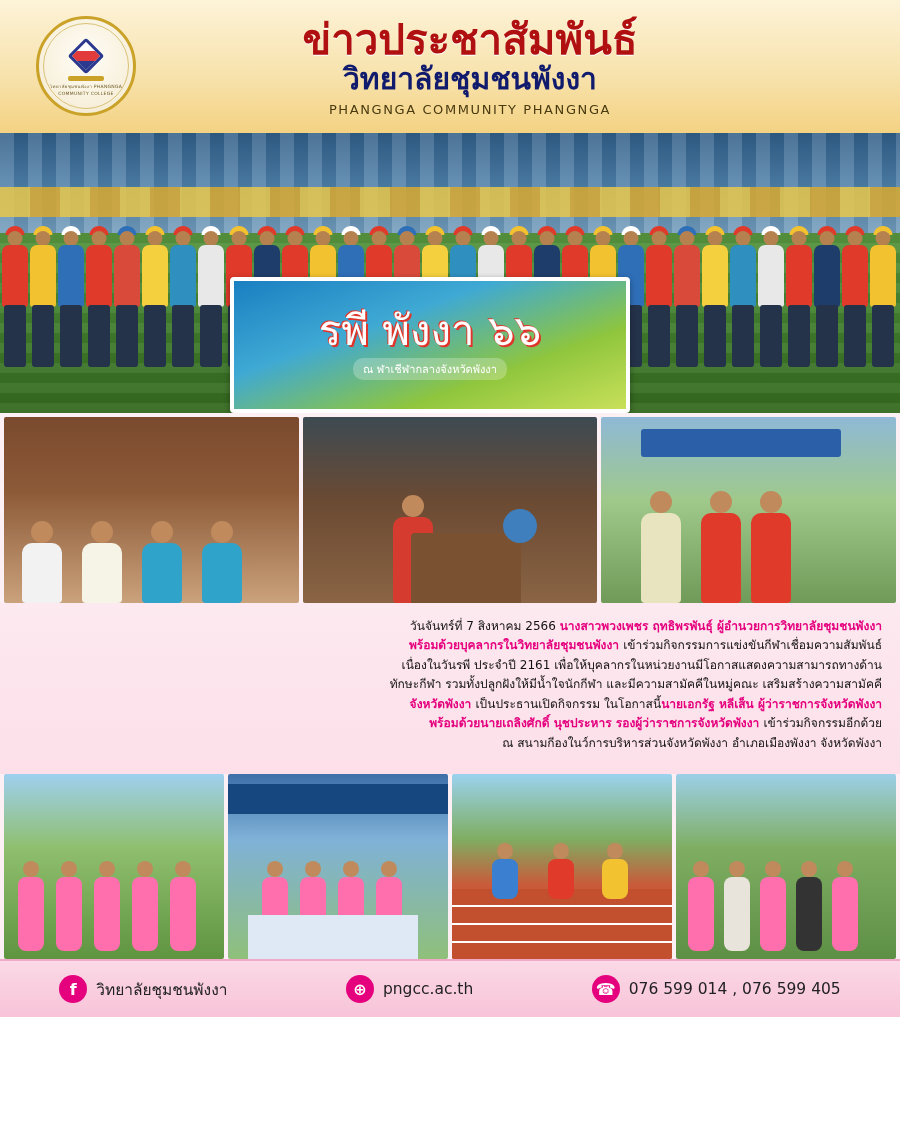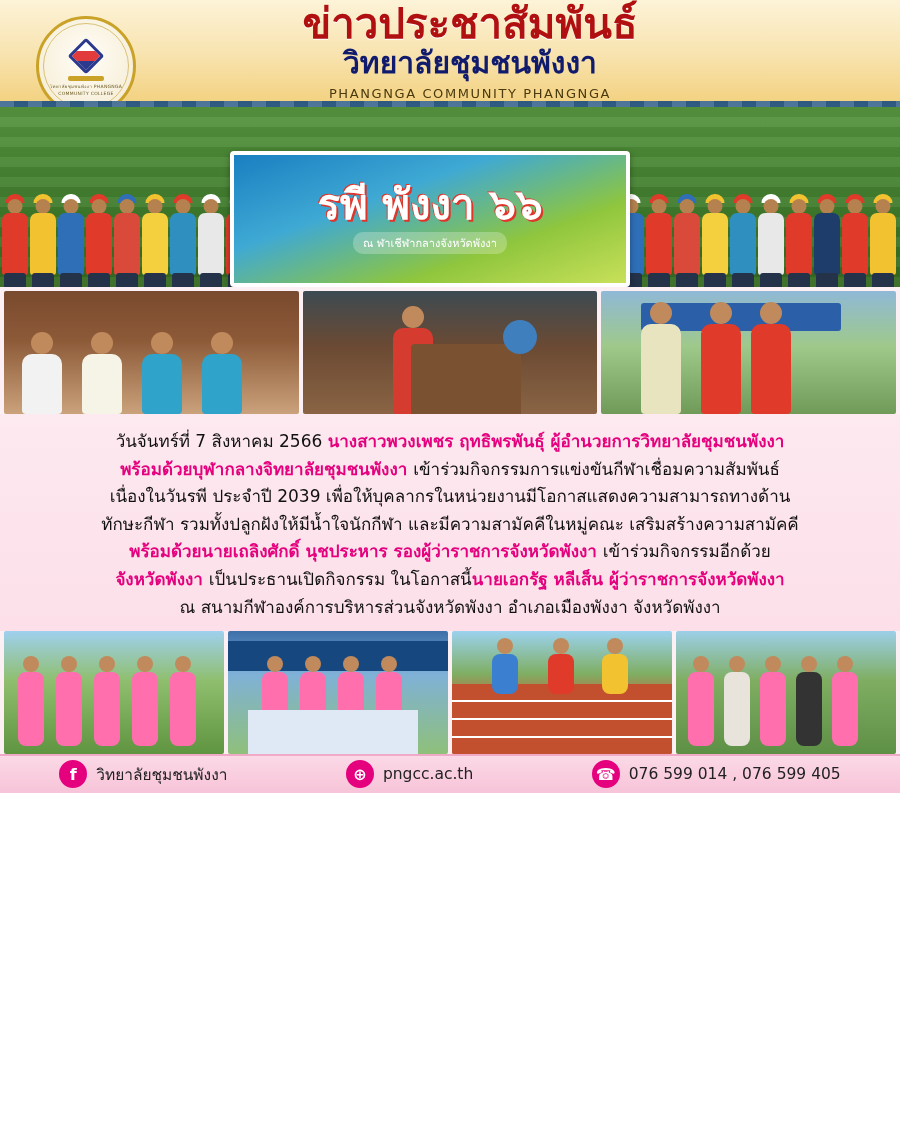--- a/index.html
+++ b/index.html
@@ -4,21 +4,21 @@
 <style>
   * { box-sizing: border-box; margin: 0; padding: 0; }
   html, body {
     width: 900px; height: 1125px;
     font-family: "DejaVu Sans", "Liberation Sans", sans-serif;
     background: #ffffff;
     overflow: hidden;
   }
   .poster {
     position: relative;
-    width: 900px; height: 793px;
+    width: 900px; height: 1017px;
     background: #fdf0f4;
     display: flex; flex-direction: column;
   }
 
   
   .header {
     position: relative;
     height: 133px;
     background: linear-gradient(180deg, #fdf3d8 0%, #f8e3ae 55%, #f3d282 100%);
     display: flex; align-items: center; justify-content: center;
@@ -119,21 +119,21 @@
     width: 22px; height: 62px; background: #24324a; border-radius: 3px;
   }
   .banner {
     position: absolute; left: 230px; bottom: 0px; width: 400px; height: 136px;
     background: linear-gradient(160deg,#1a7fc1 0%, #3fa9d4 35%, #8fc63d 70%, #c9e05a 100%);
     border: 4px solid #ffffff; border-radius: 4px;
     display: flex; flex-direction: column; align-items: center; justify-content: center;
     box-shadow: 0 2px 6px rgba(0,0,0,.35);
   }
   .banner .b1 {
-    font-size: 42px; font-weight: bold; color: #ffffff; line-height: 1;
+    font-size: 42px; font-weight: normal; color: #ffffff; line-height: 1;
     text-shadow: 2px 2px 0 #e0352a, -1px -1px 0 #e0352a;
     text-align: right;
   }
   .banner .b2 { font-size: 24px; font-weight: bold; color: #fff; text-shadow: 1px 1px 0 #c0392b; margin-top:4px; }
   .banner .b3 {
     font-size: 11px; color: #fff; background: rgba(255,255,255,.25);
     padding: 2px 10px; border-radius: 10px; margin-top: 6px;
   }
 
   
@@ -144,22 +144,22 @@
   .ph.tent    { background: linear-gradient(180deg,#8fb9d6 0%, #9fc98a 45%, #6f9a58 100%); }
   .ph .fig { position: absolute; bottom: 0; }
   .ph .fig .h { width: 22px; height: 22px; border-radius: 50%; background: #c08a5c; margin: 0 auto; }
   .ph .fig .b { width: 40px; height: 60px; border-radius: 10px 10px 4px 4px; }
 
   
   .textblock {
     flex: 1 0 auto;
     background: linear-gradient(180deg,#fde9f0 0%, #fcdfe9 100%);
     padding: 14px 18px 10px 18px;
-    font-size: 17px; line-height: 1.62; color: #111111;
-    text-align: center;
+    font-size: 12px; line-height: 1.62; color: #111111;
+    text-align: right;
   }
   .textblock .ln { display: block; white-space: nowrap; }
   .pink { color: #e5007e; font-weight: bold; }
   .dark { color: #111111; }
 
   
   .row4 { display: flex; height: 185px; gap: 4px; padding: 0 4px; background:#fdf0f4; }
   .row4 .ph { flex: 1; position: relative; overflow: hidden; border-radius: 2px; }
   .ph.walk   { background: linear-gradient(180deg,#9fd0ef 0%, #8fbf6e 40%, #5f9440 100%); }
   .ph.booth  { background: linear-gradient(180deg,#3e6fa8 0%, #7fb1d8 35%, #8fc07a 100%); }
@@ -447,26 +447,26 @@
         </div>
       <div class="fig" style="left:150px;">
           <div class="h"></div>
           <div class="b" style="background:#e03a2a;height:90px;"></div>
         </div>
     </div>
   </div>
 
   <div class="textblock" id="bodytext">
       <div class="ln"><span class="dark">วันจันทร์ที่ 7 สิงหาคม 2566 </span><span class="pink">นางสาวพวงเพชร ฤทธิพรพันธุ์ ผู้อำนวยการวิทยาลัยชุมชนพังงา</span></div>
-      <div class="ln"><span class="pink">พร้อมด้วยบุฬากลางจิทยาลัยชุมชนพังงา </span><span class="dark">เข้าร่วมกิจกรรมการแข่งขันกีฬาเชื่อมความสัมพันธ์</span></div>
-      <div class="ln"><span class="dark">เนื่องในวันรพี ประจำปี 2039 เพื่อให้บุคลากรในหน่วยงานมีโอกาสแสดงความสามารถทางด้าน</span></div>
+      <div class="ln"><span class="pink">พร้อมด้วยบุคลากรในวิทยาลัยชุมชนพังงา </span><span class="dark">เข้าร่วมกิจกรรมการแข่งขันกีฬาเชื่อมความสัมพันธ์</span></div>
+      <div class="ln"><span class="dark">เนื่องในวันรพี ประจำปี 2161 เพื่อให้บุคลากรในหน่วยงานมีโอกาสแสดงความสามารถทางด้าน</span></div>
       <div class="ln"><span class="dark">ทักษะกีฬา รวมทั้งปลูกฝังให้มีน้ำใจนักกีฬา และมีความสามัคคีในหมู่คณะ เสริมสร้างความสามัคคี</span></div>
+      <div class="ln"><span class="pink">จังหวัดพังงา </span><span class="dark">เป็นประธานเปิดกิจกรรม ในโอกาสนี้</span><span class="pink">นายเอกรัฐ หลีเส็น ผู้ว่าราชการจังหวัดพังงา</span></div>
       <div class="ln"><span class="pink">พร้อมด้วยนายเถลิงศักดิ์ นุชประหาร รองผู้ว่าราชการจังหวัดพังงา </span><span class="dark">เข้าร่วมกิจกรรมอีกด้วย</span></div>
-      <div class="ln"><span class="pink">จังหวัดพังงา </span><span class="dark">เป็นประธานเปิดกิจกรรม ในโอกาสนี้</span><span class="pink">นายเอกรัฐ หลีเส็น ผู้ว่าราชการจังหวัดพังงา</span></div>
-      <div class="ln"><span class="dark">ณ สนามกีฬาองค์การบริหารส่วนจังหวัดพังงา อำเภอเมืองพังงา จังหวัดพังงา</span></div>
+      <div class="ln"><span class="dark">ณ สนามกีองในว์การบริหารส่วนจังหวัดพังงา อำเภอเมืองพังงา จังหวัดพังงา</span></div>
     </div>
 
   <div class="row4">
     <div class="ph walk">
       <div class="pinkfig" style="left:14px;"></div>
       <div class="pinkfig" style="left:52px;"></div>
       <div class="pinkfig" style="left:90px;"></div>
       <div class="pinkfig" style="left:128px;"></div>
       <div class="pinkfig" style="left:166px;"></div>
     </div>

